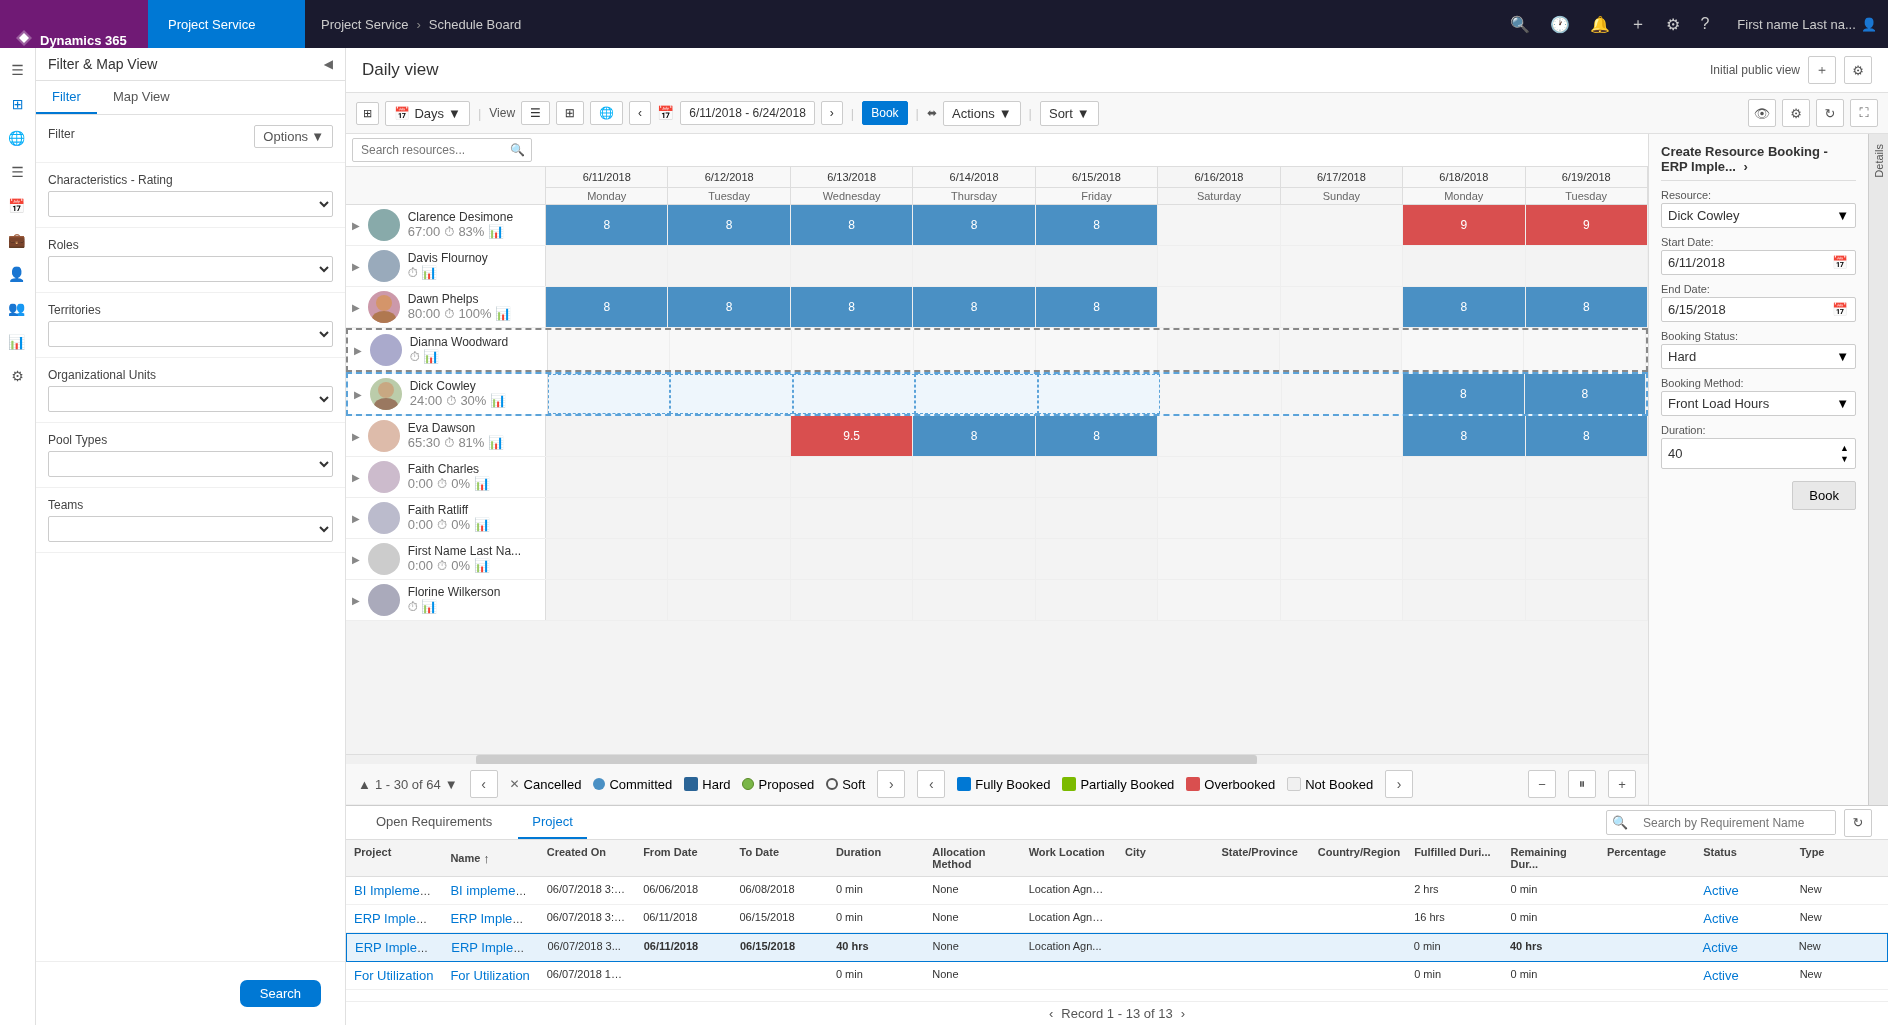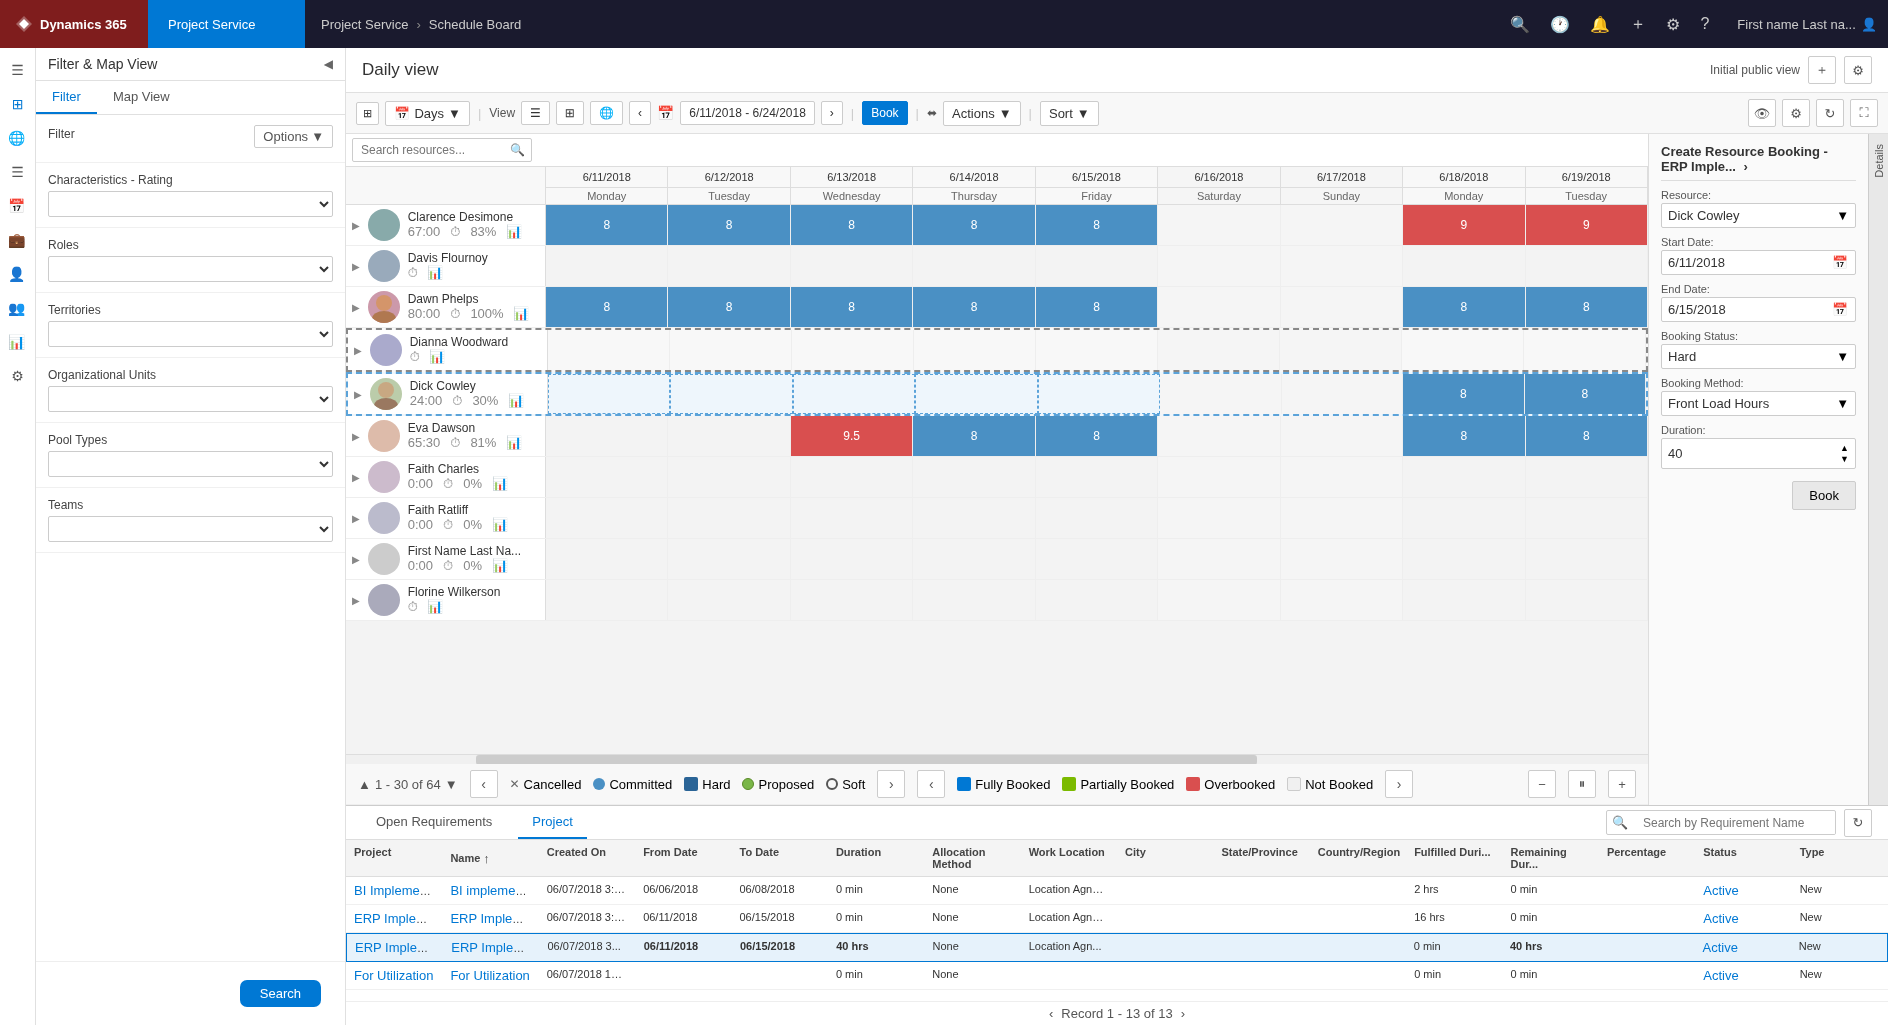--- a/index.html
+++ b/index.html
@@ -4,22 +4,22 @@
   <style>
     * { box-sizing: border-box; margin: 0; padding: 0; font-family: 'Segoe UI', Arial, sans-serif; font-size: 13px; }
     body { background: #f3f3f3; overflow: hidden; width: 1888px; height: 1025px; }
 
     
     .top-nav {
       display: flex; align-items: center; height: 48px;
       background: #1a1a2e; color: #fff;
     }
     .top-nav-dynamics {
-      display: flex; align-items: center; padding: 0 14px;
-      background: #7f1d1d; height: 100%; font-size: 14px; font-weight: 600; gap: 6px; min-width: 148px;
+      display: flex; align-items: flex-end; padding: 0 14px;
+      background: #701a75; height: 100%; font-size: 14px; font-weight: 600; gap: 6px; min-width: 148px;
     }
     .top-nav-dynamics svg { width: 20px; height: 20px; fill: white; }
     .top-nav-project-service {
       display: flex; align-items: center; padding: 0 20px;
       background: #0078d4; height: 100%; font-size: 14px; color: #fff; min-width: 157px;
     }
     .top-nav-breadcrumb {
       display: flex; align-items: center; gap: 8px; padding: 0 16px; flex: 1; color: #ccc; font-size: 13px;
     }
     .breadcrumb-sep { color: #888; }
@@ -101,21 +101,21 @@
 
     .schedule-body { flex: 1; overflow-y: auto; overflow-x: hidden; }
     .schedule-row { display: flex; border-bottom: 1px solid #eee; min-height: 40px; }
     .resource-cell {
       width: 200px; min-width: 200px; display: flex; align-items: center; gap: 8px;
       padding: 4px 6px; border-right: 1px solid #ddd; background: #fff;
     }
     .resource-avatar { width: 32px; height: 32px; border-radius: 50%; background: #c8d3dc; overflow: hidden; flex-shrink: 0; }
     .resource-info { display: flex; flex-direction: column; }
     .resource-name { font-size: 12px; color: #333; font-weight: 500; }
-    .resource-meta { font-size: 10px; color: #888; display: flex; gap: 10px; }
+    .resource-meta { font-size: 10px; color: #888; display: flex; gap: 4px; }
     .expand-icon { font-size: 10px; color: #888; cursor: pointer; }
 
     .day-cells { display: flex; flex: 1; }
     .day-cell {
       flex: 1; border-right: 1px solid #eee; display: flex; align-items: center; justify-content: center;
       font-size: 12px; min-height: 40px; position: relative;
     }
     .day-cell.booked-blue { background: #4a90c4; color: white; font-weight: 500; }
     .day-cell.booked-red { background: #d94f4f; color: white; font-weight: 500; }
     .day-cell.weekend { background: #f5f5f5; }

